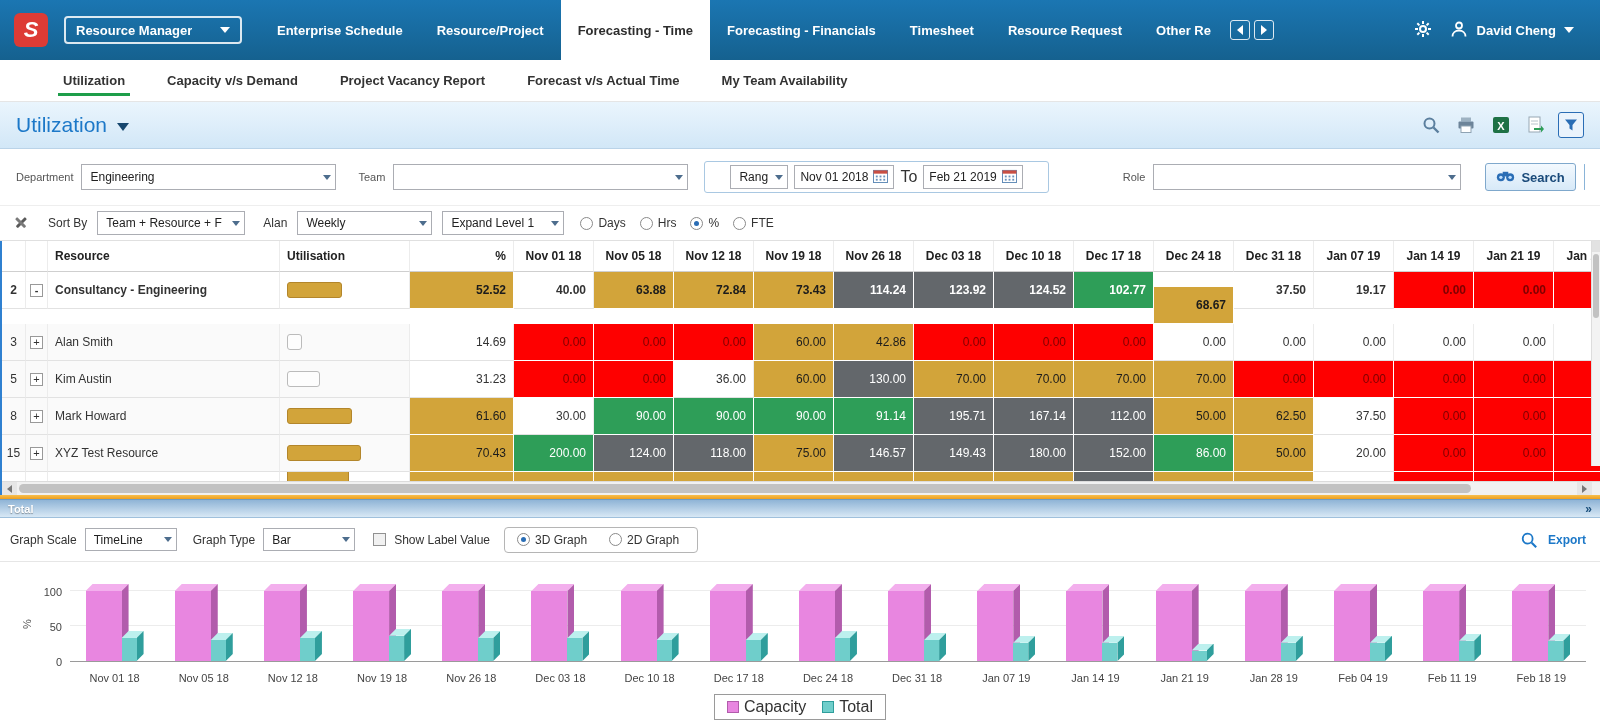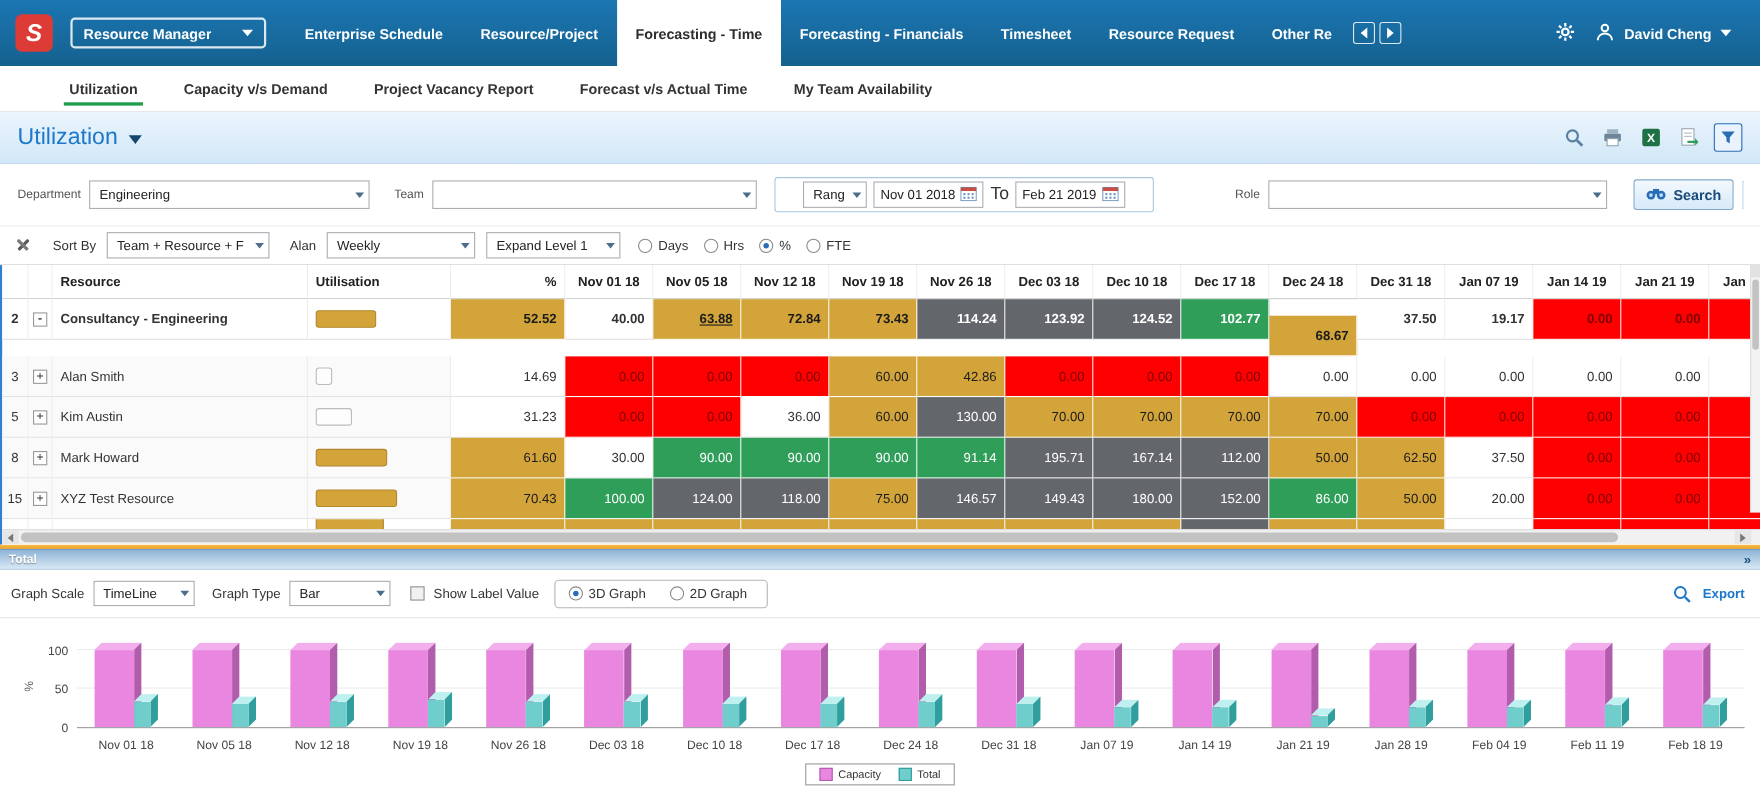--- a/index.html
+++ b/index.html
@@ -101,21 +101,21 @@
   .cgroup{flex:1;position:relative;height:100%;}
   .gridline{position:absolute;left:0;right:0;height:1px;background:#ececec;}
   .xlabels{position:absolute;left:70px;right:14px;bottom:8px;display:flex;}
   .xlabel{flex:1;text-align:center;font-size:11px;color:#444;white-space:nowrap;}
   .ytick{position:absolute;left:34px;width:28px;text-align:right;font-size:11px;color:#444;}
   .ylab{position:absolute;left:22px;bottom:62px;transform:rotate(-90deg);font-size:11px;color:#555;}
   .b3{position:absolute;bottom:0;}
   .b3 div{position:absolute;}
   .legend-row{display:flex;justify-content:center;margin-top:2px;}
   .legend{display:inline-flex;align-items:center;gap:16px;border:1px solid #9a9a9a;padding:3px 12px;background:#fff;}
-  .lg-item{display:inline-flex;align-items:center;gap:5px;font-size:10px;color:#333;}
+  .lg-item{display:inline-flex;align-items:center;gap:5px;font-size:16px;color:#333;}
   .lg-swatch{width:12px;height:12px;border:1px solid;flex:none;}
 </style>
 </head>
 <body>
 
 <div class="topnav">
   <div class="left">
     <div class="logo">
         <span>S</span>
       </div>
@@ -346,21 +346,21 @@
         <div class="gcell num" style="width: 24px;">2</div>
         <div class="gcell ctr" style="width: 22px;">
           <span class="expand-box">-</span>
         </div>
         <div class="gcell" style="width: 232px;">Consultancy - Engineering</div>
         <div class="gcell" style="width: 130px;">
           <span class="ubar gold" style="width: 55px;"></span>
         </div>
         <div class="gcell val c-gold" style="width: 104px;">52.52</div>
         <div class="gcell val " style="width: 80px;">40.00</div>
-        <div class="gcell val c-gold" style="width: 80px; text-decoration: underline;">63.88</div>
+        <div class="gcell val c-gold" style="width: 80px;">63.88</div>
         <div class="gcell val c-gold" style="width: 80px;">72.84</div>
         <div class="gcell val c-gold" style="width: 80px;">73.43</div>
         <div class="gcell val c-dark" style="width: 80px;">114.24</div>
         <div class="gcell val c-dark" style="width: 80px;">123.92</div>
         <div class="gcell val c-dark" style="width: 80px;">124.52</div>
         <div class="gcell val c-green" style="width: 80px;">102.77</div>
         <div class="gcell val c-gold" style="width: 80px; margin-top: 15px;">68.67</div>
         <div class="gcell val " style="width: 80px;">37.50</div>
         <div class="gcell val " style="width: 80px;">19.17</div>
         <div class="gcell val c-red" style="width: 80px;">0.00</div>
@@ -445,21 +445,21 @@
       <div class="grow child">
         <div class="gcell num" style="width: 24px;">15</div>
         <div class="gcell ctr" style="width: 22px;">
           <span class="expand-box">+</span>
         </div>
         <div class="gcell" style="width: 232px;">XYZ Test Resource</div>
         <div class="gcell" style="width: 130px;">
           <span class="ubar gold" style="width: 74px;"></span>
         </div>
         <div class="gcell val c-gold" style="width: 104px;">70.43</div>
-        <div class="gcell val c-green" style="width: 80px;">100.00</div>
+        <div class="gcell val c-green" style="width: 80px;">200.00</div>
         <div class="gcell val c-dark" style="width: 80px;">124.00</div>
         <div class="gcell val c-dark" style="width: 80px;">118.00</div>
         <div class="gcell val c-gold" style="width: 80px;">75.00</div>
         <div class="gcell val c-dark" style="width: 80px;">146.57</div>
         <div class="gcell val c-dark" style="width: 80px;">149.43</div>
         <div class="gcell val c-dark" style="width: 80px;">180.00</div>
         <div class="gcell val c-dark" style="width: 80px;">152.00</div>
         <div class="gcell val c-green" style="width: 80px;">86.00</div>
         <div class="gcell val c-gold" style="width: 80px;">50.00</div>
         <div class="gcell val " style="width: 80px;">20.00</div>

